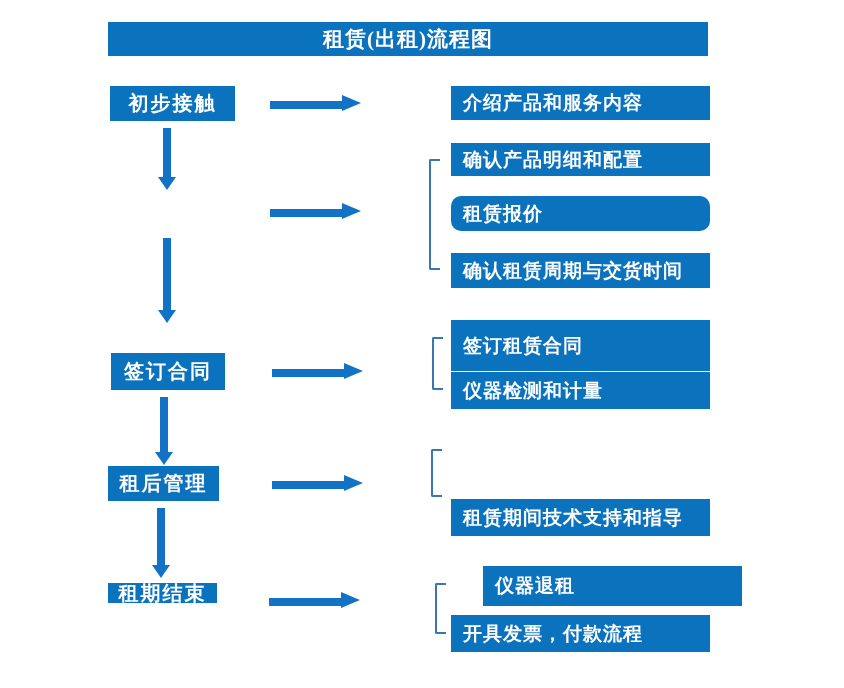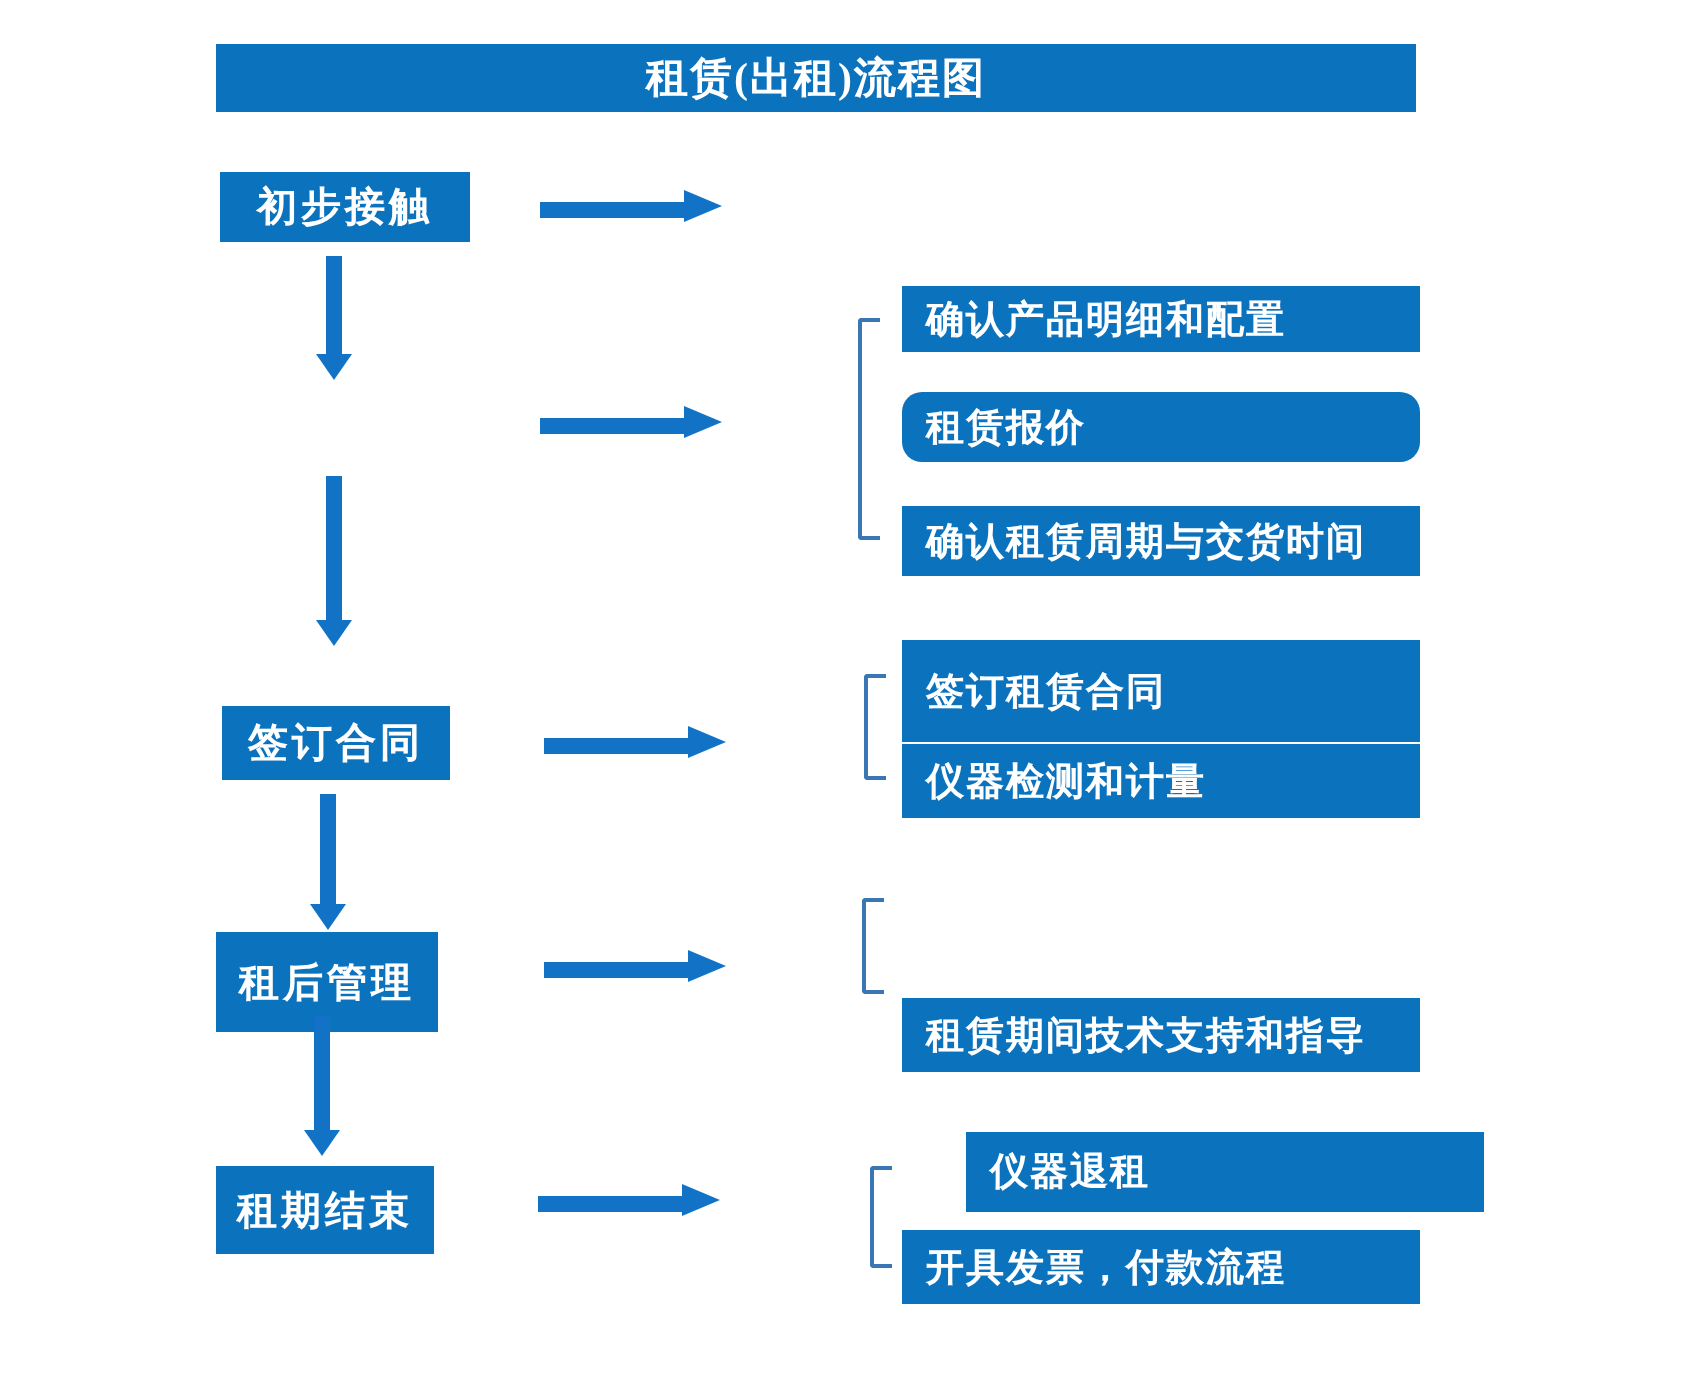--- a/index.html
+++ b/index.html
@@ -100,23 +100,24 @@
 </style>
 </head>
 <body>
 
 <div class="canvas">
 
   <div class="titlebar">租赁(出租)流程图</div>
 
   <div class="stage-box" style="left:102px; top:78px;  width:125px; height:35px;">初步接触</div>
   <div class="stage-box" style="left:103px; top:345px; width:114px; height:37px;">签订合同</div>
-  <div class="stage-box" style="left:100px; top:458px; width:111px; height:50px;">租后管理</div>
-  <div class="stage-box" style="left:100px; top:575px; width:109px; height:44px;">租期结束</div>
+  <div class="stage-box" style="left:100px; top:458px; width:111px; height:35px;">租后管理</div>
+  <div class="stage-box" style="left:100px; top:575px; width:109px; height:20px;">租期结束</div>
 
+  <div class="detail-box" style="top:78px;  height:34px;">介绍产品和服务内容</div>
   <div class="detail-box" style="top:135px; height:33px;">确认产品明细和配置</div>
   <div class="detail-box" style="top:188px; height:35px;border-radius:10px;">租赁报价</div>
   <div class="detail-box" style="top:245px; height:35px;">确认租赁周期与交货时间</div>
   <div class="detail-box" style="top:312px; height:51px;">签订租赁合同</div>
   <div class="detail-box" style="top:364px; height:37px;">仪器检测和计量</div>
   <div class="detail-box" style="top:491px; height:37px;">租赁期间技术支持和指导</div>
   <div class="detail-box" style="top:558px; height:40px;margin-left:32px;">仪器退租</div>
   <div class="detail-box" style="top:607px; height:37px;">开具发票，付款流程</div>
 
   <div class="h-arrow" style="left:262px; top:93px;"></div>

